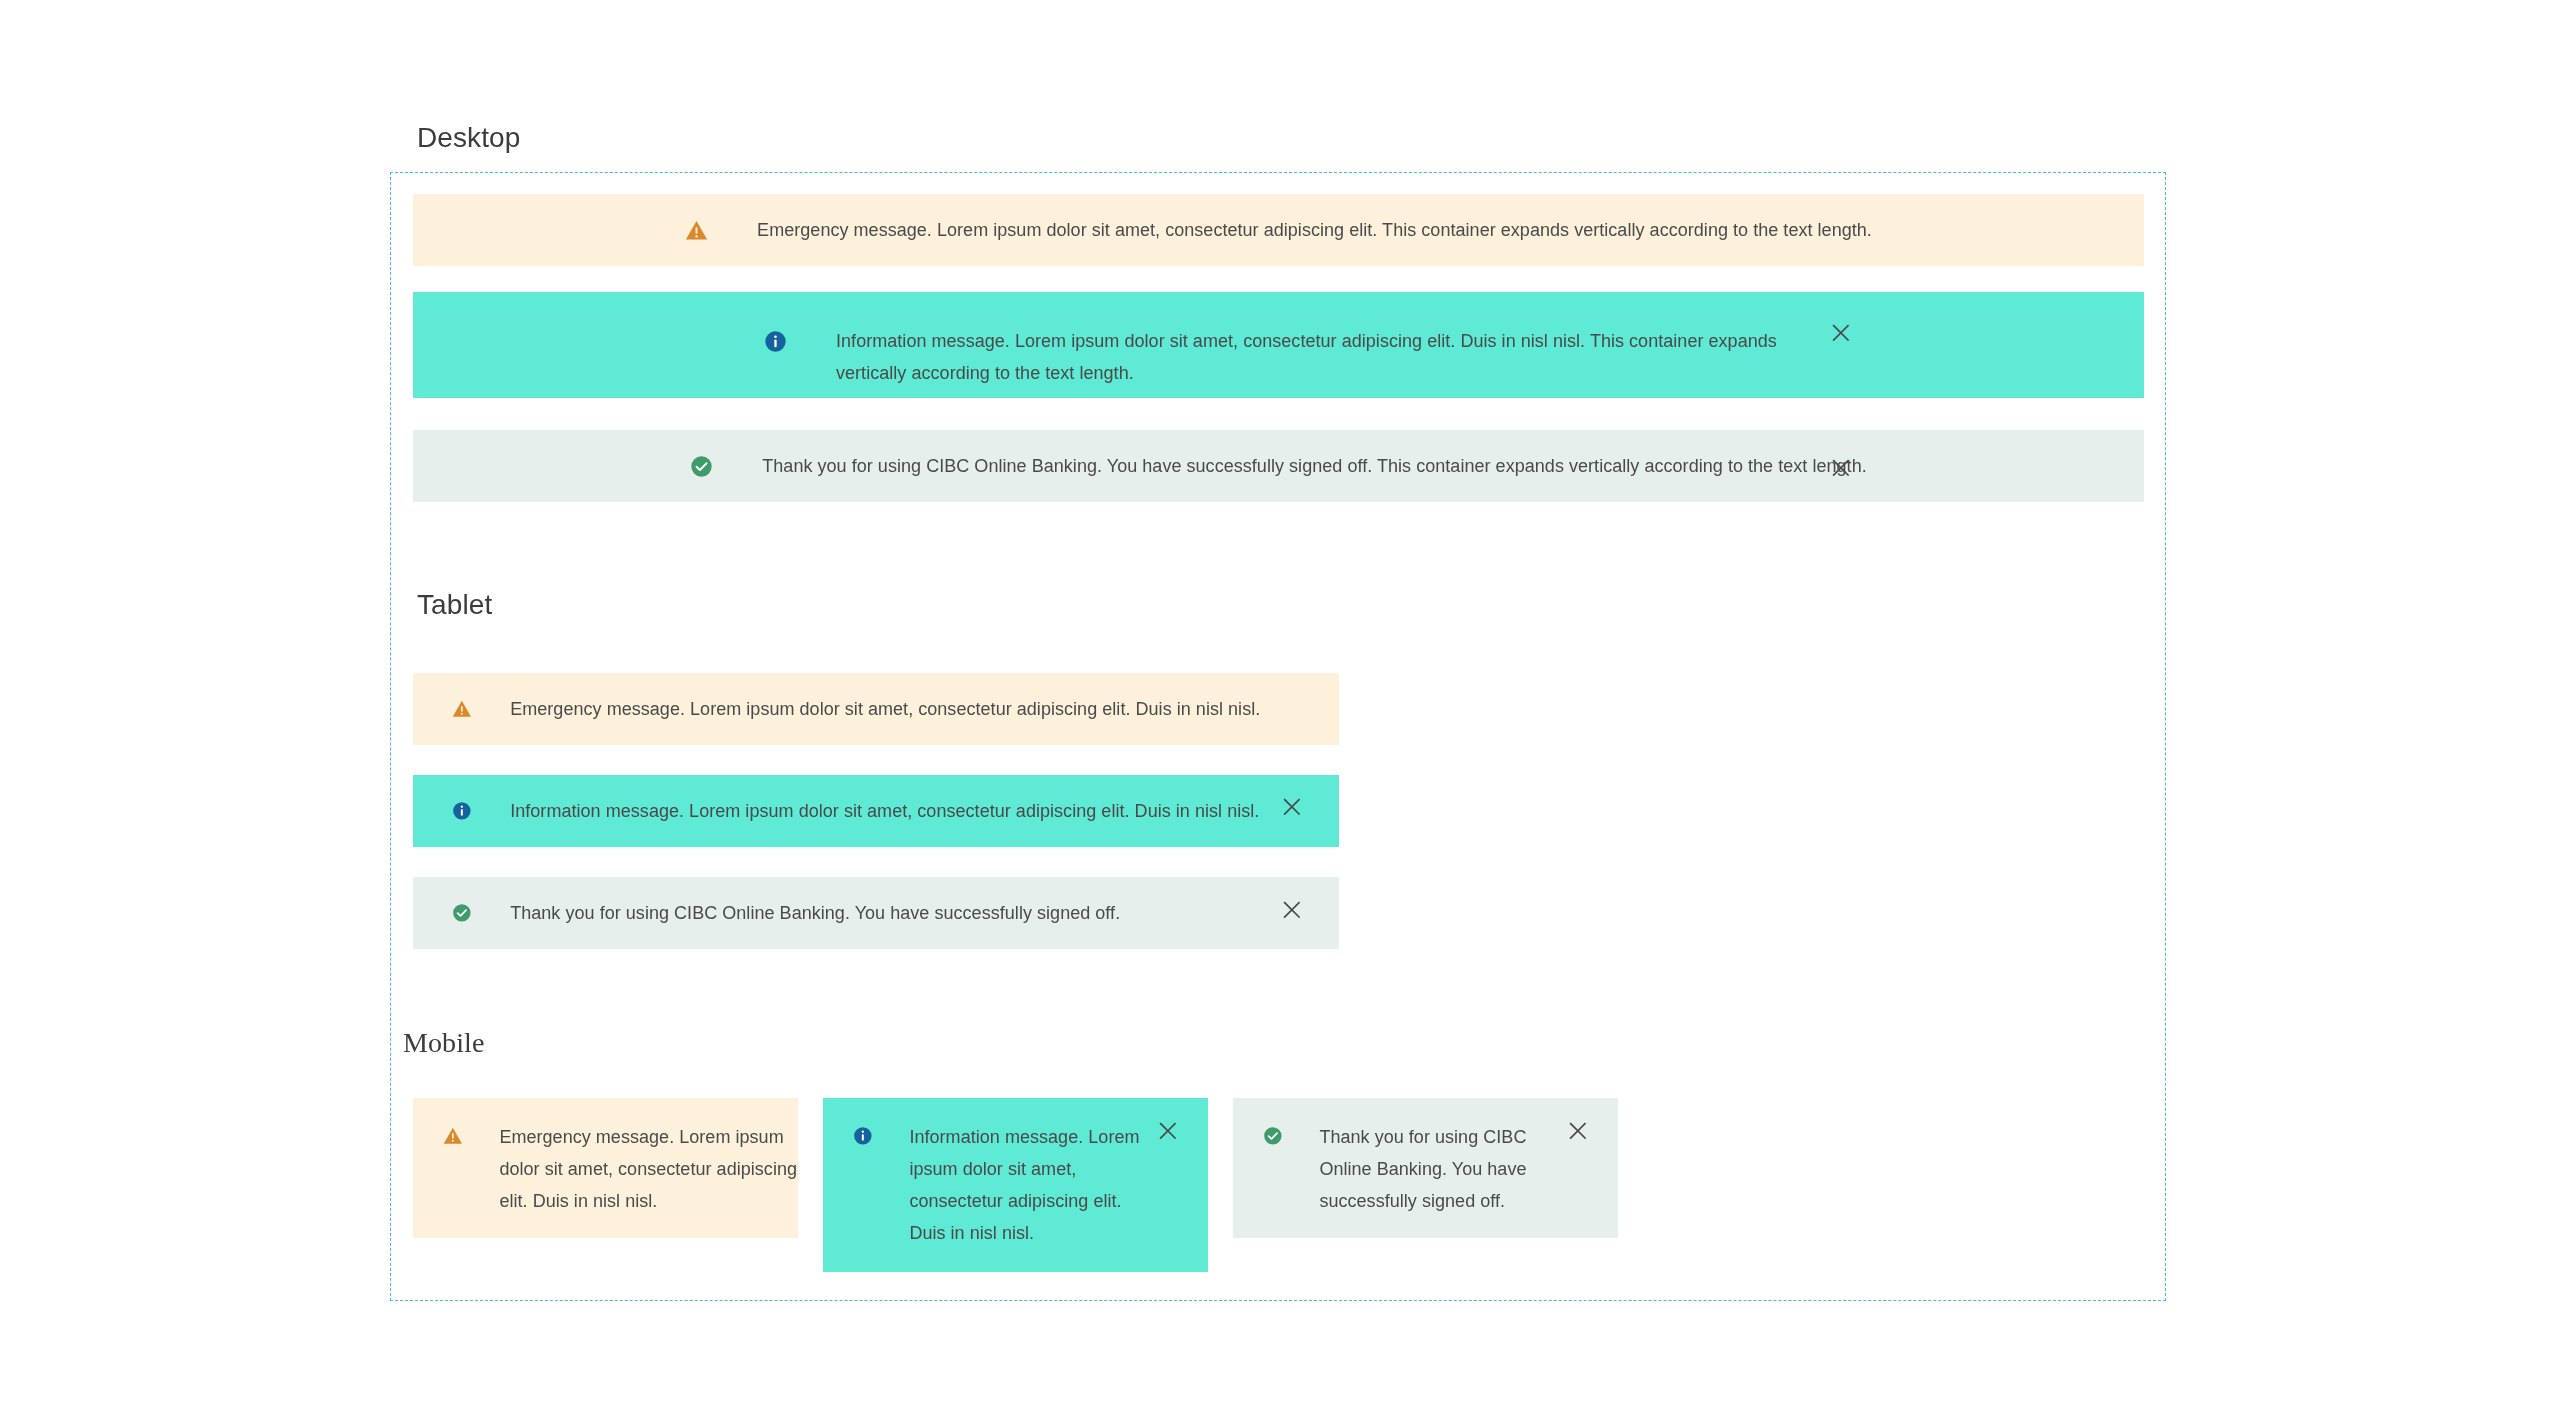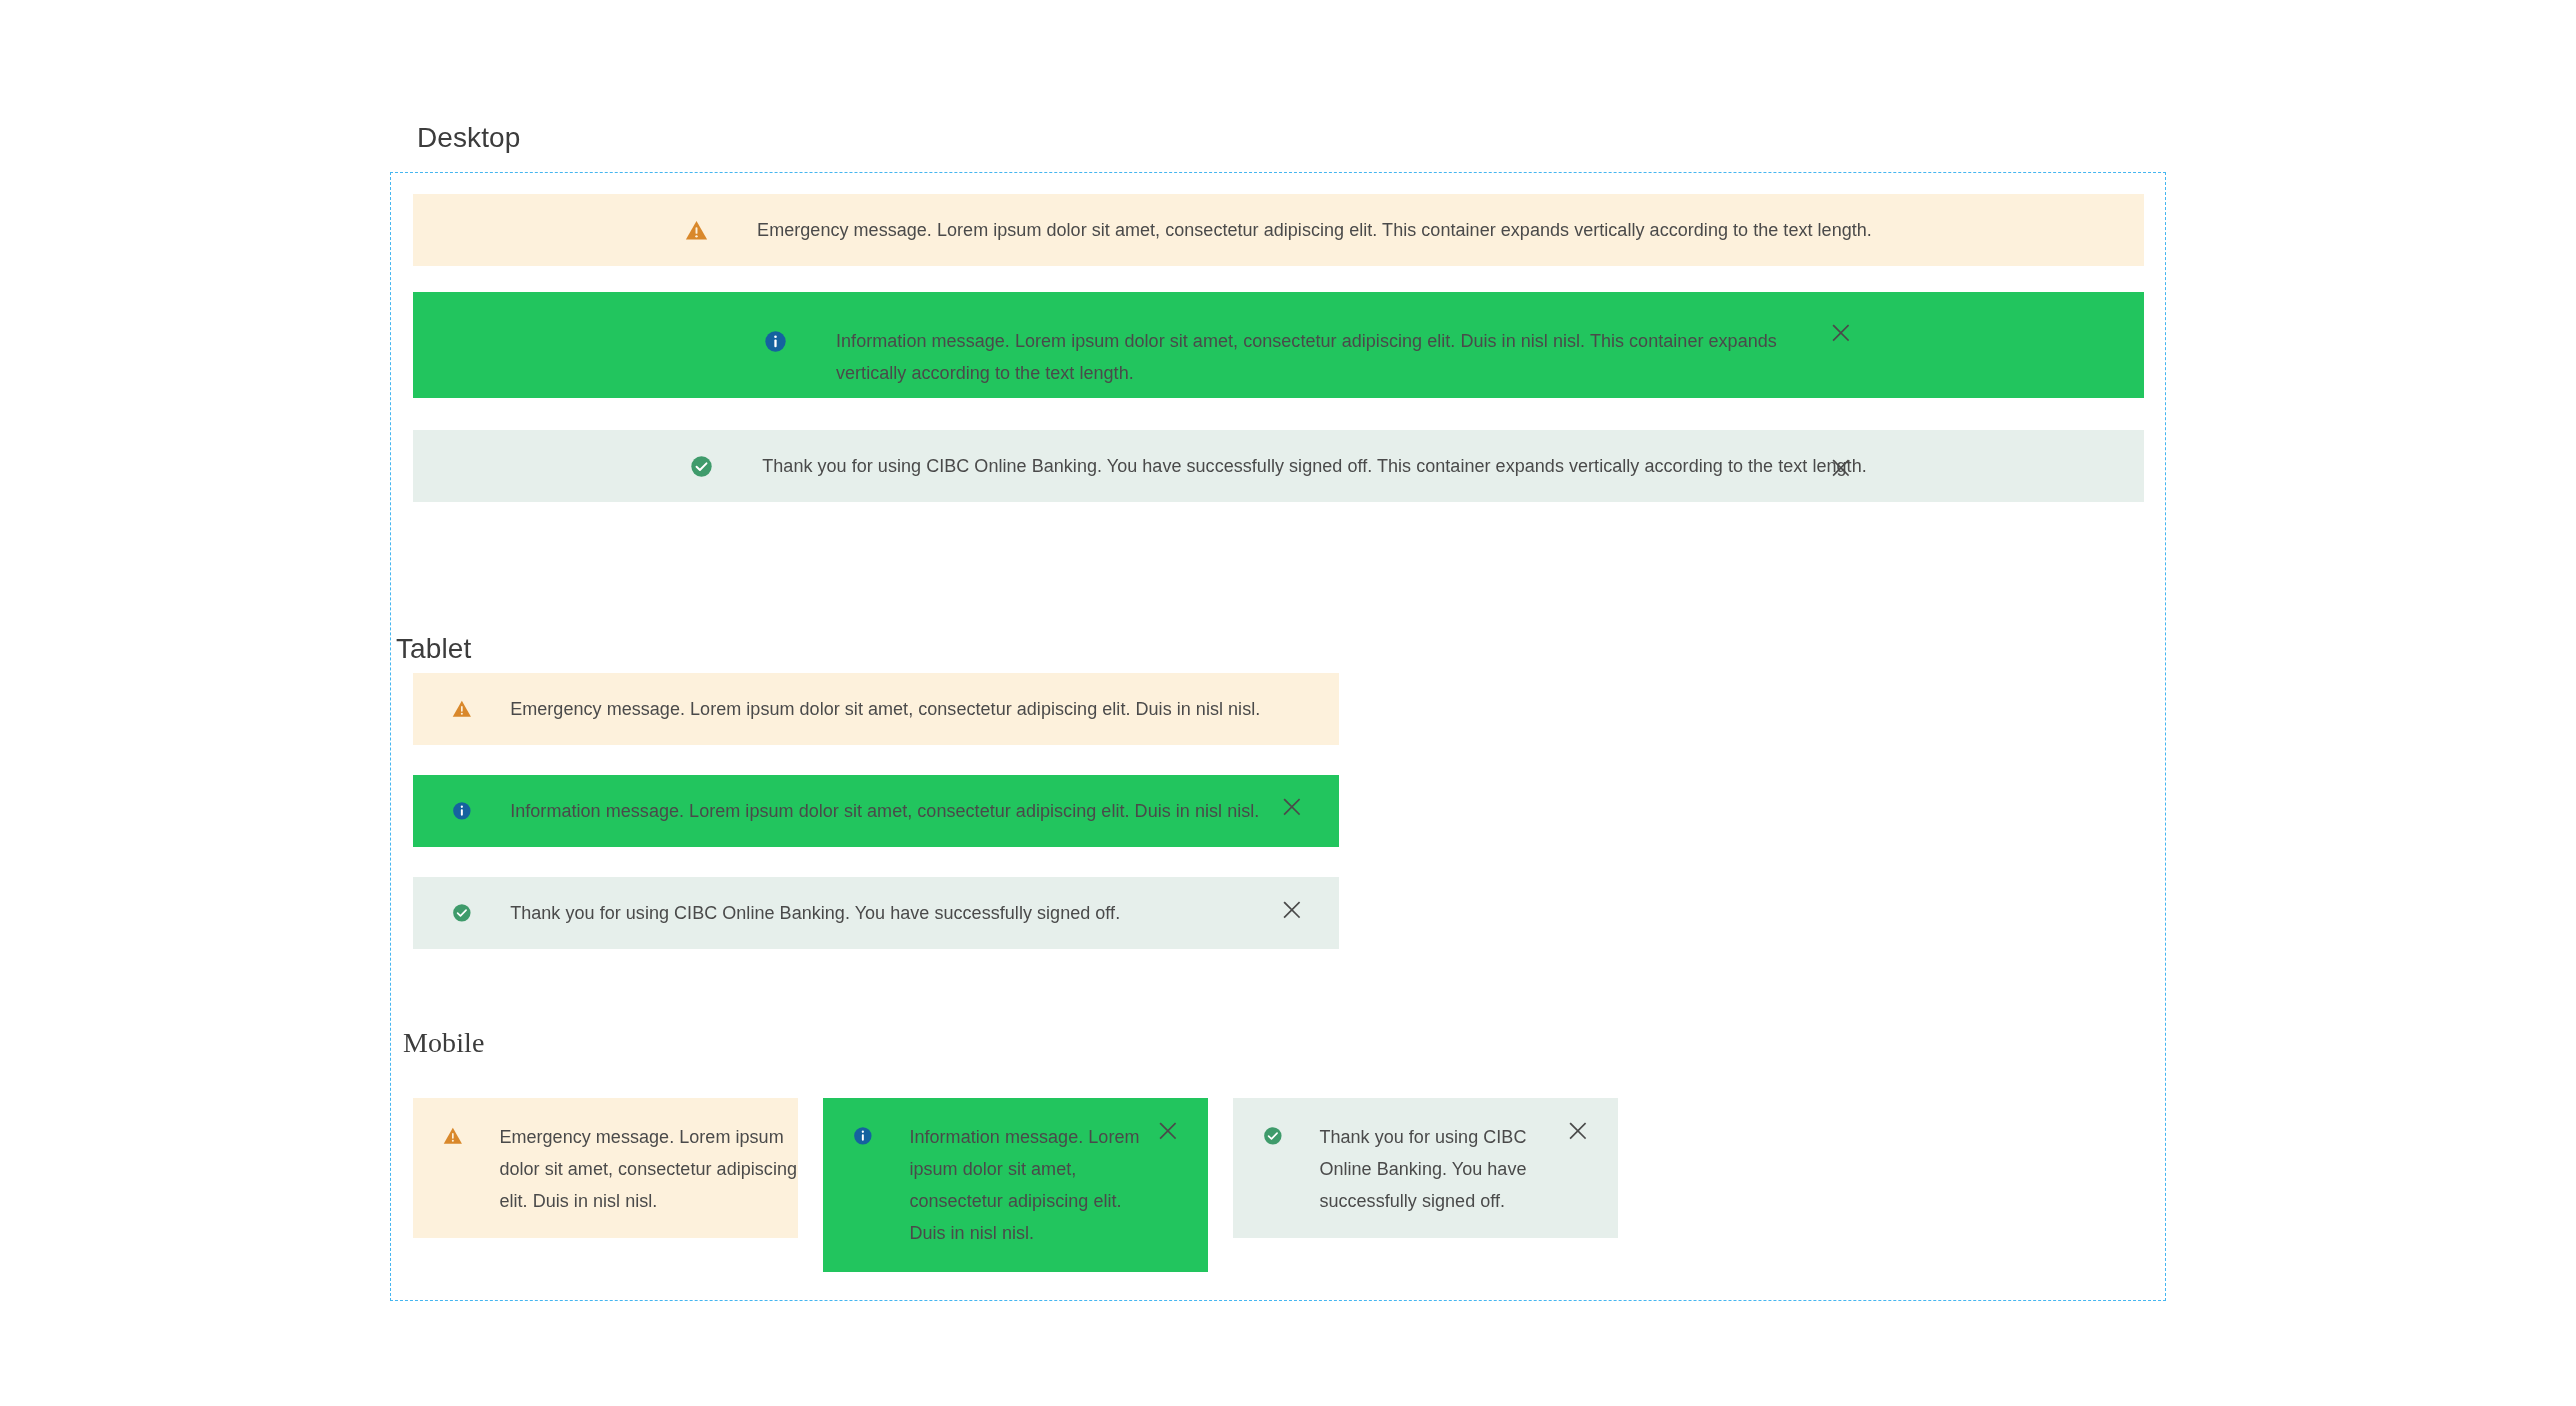--- a/index.html
+++ b/index.html
@@ -25,21 +25,21 @@
   .section-title {
     position: absolute;
     font-family: "Liberation Sans", sans-serif;
     font-size: 28px;
     font-weight: 400;
     color: #3c3c3c;
     letter-spacing: 0.1px;
     white-space: nowrap;
   }
   #title-desktop { left: 417px; top: 122px; }
-  #title-tablet  { left: 396px; top: 589px; margin-top: 44px; }
+  #title-tablet  { left: 417px; top: 589px; }
   #title-mobile  { left: 403px; top: 1027px; font-family: Liberation Serif, serif; }
 
   
   .artboard {
     position: absolute;
     left: 390px;
     top: 172px;
     width: 1776px;
     height: 1129px;
     border: 1.8px dashed #45b6f0;
@@ -47,21 +47,21 @@
   }
 
   
   .alert {
     position: absolute;
     box-sizing: border-box;
     display: flex;
     align-items: flex-start;
   }
   .alert.warning { background: #fdf1dc; }
-  .alert.info    { background: #22c55e; }
+  .alert.info    { background: #5eead4; }
   .alert.success { background: #e6efeb; }
 
   .alert-inner {
     display: flex;
     align-items: flex-start;
     gap: 17px;
   }
 
   .alert-icon {
     flex: 0 0 auto;

